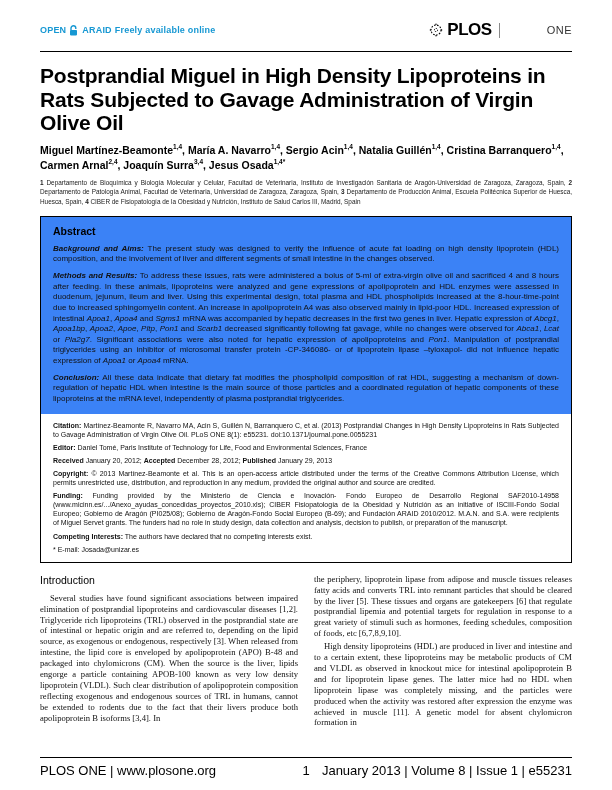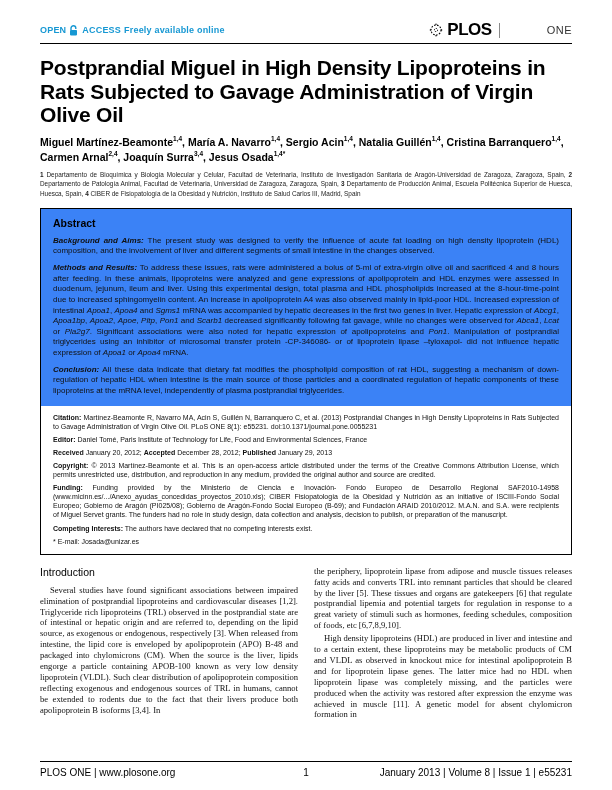--- a/index.html
+++ b/index.html
@@ -4,21 +4,21 @@
 <style>
   html,body{margin:0;padding:0;background:#fff;}
   .page{
     width:612px;height:790px;box-sizing:border-box;
     padding:20px 40px 12px 40px;
     font-family:"Liberation Sans",sans-serif;color:#111;
     display:flex;flex-direction:column;overflow:hidden;position:relative;
   }
   
   .masthead{display:flex;justify-content:space-between;align-items:center;
-    border-bottom:1.5px solid #000;padding-bottom:3px;}
+    border-bottom:1.5px solid #000;padding-bottom:11px;}
   .oa{display:flex;align-items:center;gap:3px;color:#1798d3;font-weight:bold;font-size:9px;letter-spacing:.2px;}
   .oa .free{margin-left:0;}
   .lock{display:inline-flex;align-items:center;}
   .logo{display:flex;align-items:center;gap:4px;text-align:right;}
   .logo-plos{font-size:17px;font-weight:800;letter-spacing:-.5px;color:#000;}
   .logo-divider{width:1px;height:15px;background:#8a8a8a;margin:0 3px;}
   .logo-one{font-size:11px;font-weight:normal;color:#333;letter-spacing:.5px;margin-left:40px;}
   
   h1{font-size:21px;line-height:1.12;margin:12px 0 7px;font-weight:bold;letter-spacing:-.2px;color:#000;}
   .authors{font-size:10.5px;font-weight:bold;line-height:1.45;margin:0;color:#000;}
@@ -40,38 +40,38 @@
   .email-link{color:#111;}
   
   .body-cols{display:flex;gap:16px;margin-top:11px;flex:1;overflow:hidden;}
   .col{flex:1;min-width:0;}
   .intro-heading{font-size:10.5px;font-weight:normal;margin:0 0 7px;color:#000;}
   .body-p{font-family:"Liberation Serif",serif;font-size:8.6px;line-height:1.27;text-align:justify;margin:0;color:#111;}
   .indent{text-indent:10px;}
   .mt{margin-top:2px;}
   
   .pagefoot{display:flex;justify-content:space-between;align-items:baseline;
-    border-top:1px solid #000;padding-top:5px;margin-top:auto;font-size:10px;color:#000;}
+    border-top:1px solid #000;padding-top:5px;margin-top:auto;font-size:13px;color:#000;}
   .pagefoot .mid{position:absolute;left:50%;transform:translateX(-50%);}
 </style>
 </head>
 <body>
 
 <div class="page">
 
   <div class="masthead">
     <div class="oa">
       <span>OPEN</span>
       <span class="lock">
         <svg width="10" height="11" viewBox="0 0 10 11" aria-hidden="true">
           <path d="M2 5 V3.2 A2.4 2.4 0 0 1 6.8 3.2 V4" fill="none" stroke="#1798d3" stroke-width="1.4"></path>
           <rect x="1" y="5" width="7" height="5.4" rx="0.8" fill="#1798d3"></rect>
         </svg>
       </span>
-      <span>ACCESS</span>
+      <span>ARAID</span>
       <span class="free">Freely available online</span>
     </div>
     <div class="logo">
       <span style="display:inline-flex;">
         <svg width="14" height="14" viewBox="0 0 14 14" aria-hidden="true">
           <circle cx="7" cy="7" r="5" fill="none" stroke="#000" stroke-width="1.1" stroke-dasharray="1.6 1.4"></circle>
           <circle cx="7" cy="7" r="1.6" fill="none" stroke="#000" stroke-width="1" stroke-dasharray="1.2 1"></circle>
           <circle cx="7" cy="1.2" r="0.7" fill="#000"></circle>
           <circle cx="12.6" cy="7" r="0.7" fill="#000"></circle>
           <circle cx="7" cy="12.8" r="0.7" fill="#000"></circle>

